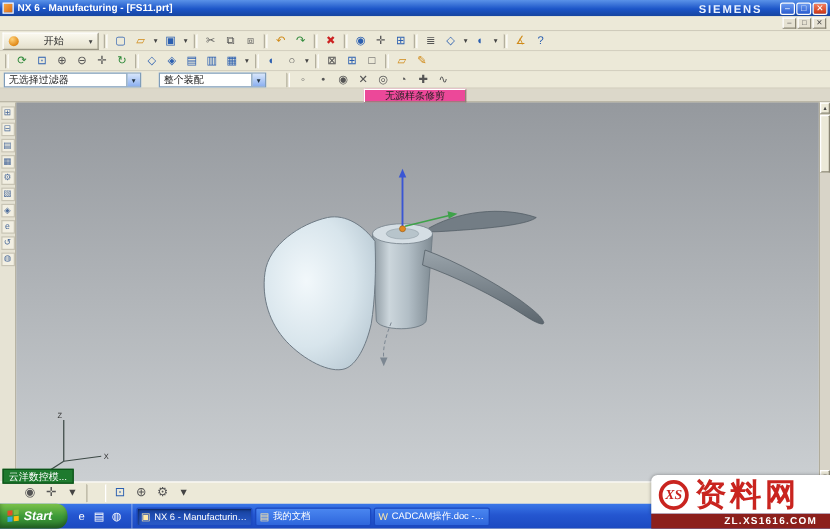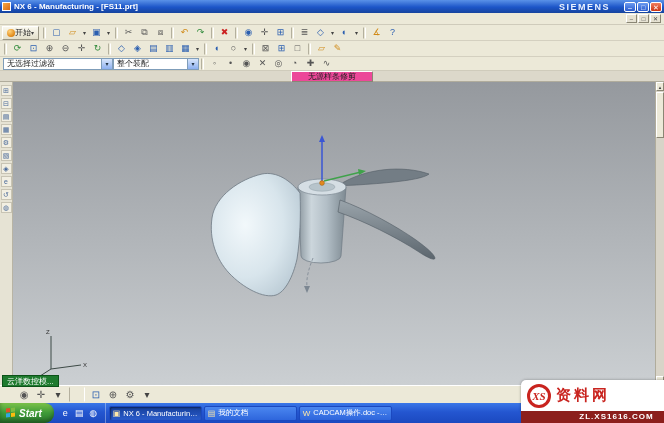--- a/index.html
+++ b/index.html
@@ -29,27 +29,27 @@
   .toolbar { height:16px; background:#ece9d8; border-bottom:1px solid #d4d0c0; display:flex; align-items:center; padding:0 2px; }
   .tbrow { display:flex; align-items:center; gap:1px; }
   .tbtn { width:15px; height:14px; display:flex; align-items:center; justify-content:center;
     font-size:9px; line-height:1; color:#555; border:1px solid transparent; }
   .tbtn[data-kind="blue"]  { color:#2b5fb0; }
   .tbtn[data-kind="amber"] { color:#d08a18; }
   .tbtn[data-kind="green"] { color:#2f8a3a; }
   .tbtn[data-kind="red"]   { color:#cc2222; }
   .tbtn[data-kind="caret"] { width:7px; font-size:6px; color:#444; }
   .tbtn[data-kind="sep"]   { width:3px; height:12px; border-left:1px solid #b4b09e; border-right:1px solid #fff; margin:0 2px; }
-  .startbtn { display:flex; align-items:center; gap:0; height:14px; padding:0 4px; margin-right:2px;
+  .startbtn { display:flex; align-items:center; gap:20px; height:14px; padding:0 4px; margin-right:2px;
     background:linear-gradient(180deg,#faf8ee,#e4e0cc); border:1px solid; border-color:#fff #9a9684 #9a9684 #fff; font-size:8px; color:#222; }
   .sphere { width:8px; height:8px; border-radius:50%; background:radial-gradient(circle at 35% 30%,#ffd27a,#e08818 70%,#9a5c10); flex:none; }
   .caret-sm { font-size:6px; color:#444; }
 
   
-  .selbar { height:14px; background:#ece9d8; border-bottom:1px solid #cfcbbb; display:flex; align-items:center; padding:0 3px; gap:0; }
+  .selbar { height:14px; background:#ece9d8; border-bottom:1px solid #cfcbbb; display:flex; align-items:center; padding:0 3px; gap:14px; }
   .combo { height:12px; background:#fff; border:1px solid #7f9db9; display:flex; align-items:center; }
   .combo-text { font-size:8px; color:#222; padding:0 3px; flex:1; white-space:nowrap; overflow:hidden; }
   .combo-caret { width:11px; height:100%; background:linear-gradient(180deg,#d8e6fb,#8cb0f0); border-left:1px solid #7f9db9;
     font-size:6px; display:flex; align-items:center; justify-content:center; color:#234; }
   .combo.filter { width:110px; } .combo.scope { width:86px; }
 
   
   .promptbar { height:11px; background:#dcd8ca; border-bottom:1px solid #b0ac9c; display:flex; justify-content:center; align-items:center; }
   .prompt-box { font-size:8px; line-height:9px; color:#222; padding:0 16px; background:#ec4899;
     border:1px solid; border-color:#fff #8a8674 #8a8674 #fff; }
@@ -93,21 +93,21 @@
   .task-ico { font-size:8px; color:#ffe9a8; flex:none; }
   .task-label { overflow:hidden; text-overflow:ellipsis; }
 
   
   .watermark { position:absolute; right:0; top:380px; width:143px; z-index:20; }
   .wm-top { background:#fff; height:31px; display:flex; align-items:center; padding:0 6px; gap:5px;
     border-radius:5px 0 0 0; box-shadow:0 0 3px rgba(0,0,0,.35); }
   .wm-logo { width:24px; height:24px; border:3px solid var(--watermark-red,#c9241f); border-radius:50%; flex:none;
     display:flex; align-items:center; justify-content:center; color:var(--watermark-red,#c9241f);
     font-family:Liberation Serif, serif; font-style:italic; font-weight:bold; font-size:11px; }
-  .wm-name { color:var(--watermark-red,#c9241f); font-size:15px; font-weight:bold; letter-spacing:3px; white-space:nowrap; }
+  .wm-name { color:var(--watermark-red,#c9241f); font-size:25px; font-weight:bold; letter-spacing:3px; white-space:nowrap; }
   .wm-strip { background:var(--watermark-maroon,#8c1f1c); color:#fff; font-size:8px; font-weight:bold;
     height:12px; line-height:12px; text-align:center; letter-spacing:1px;padding-left:48px; }
 </style>
 </head>
 <body>
 
 <div class="win">
 
   <div class="titlebar">
     <span class="app-ico"></span>

